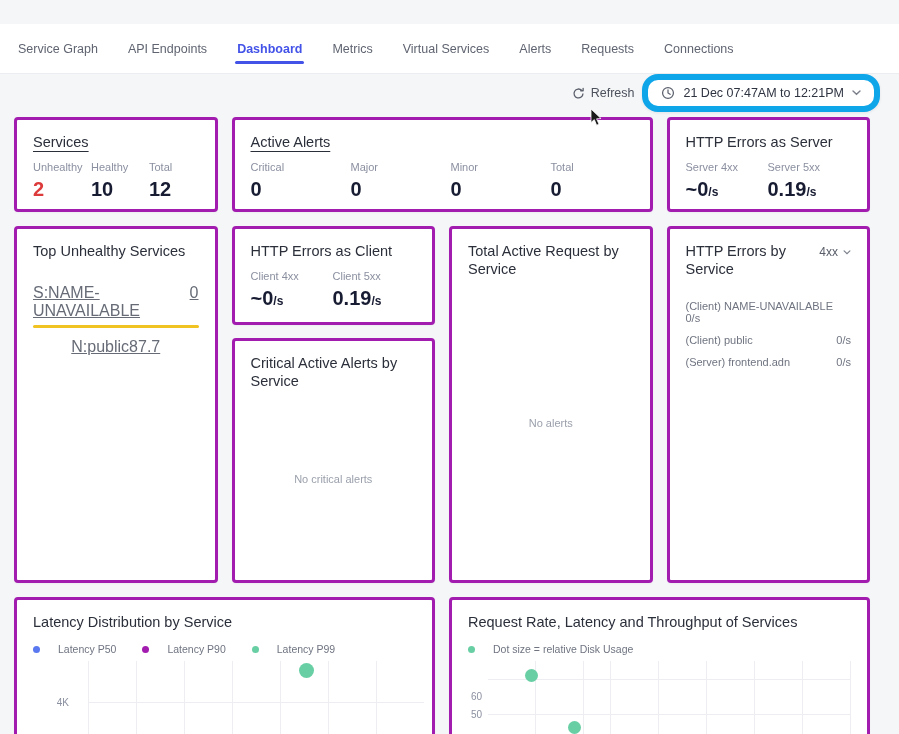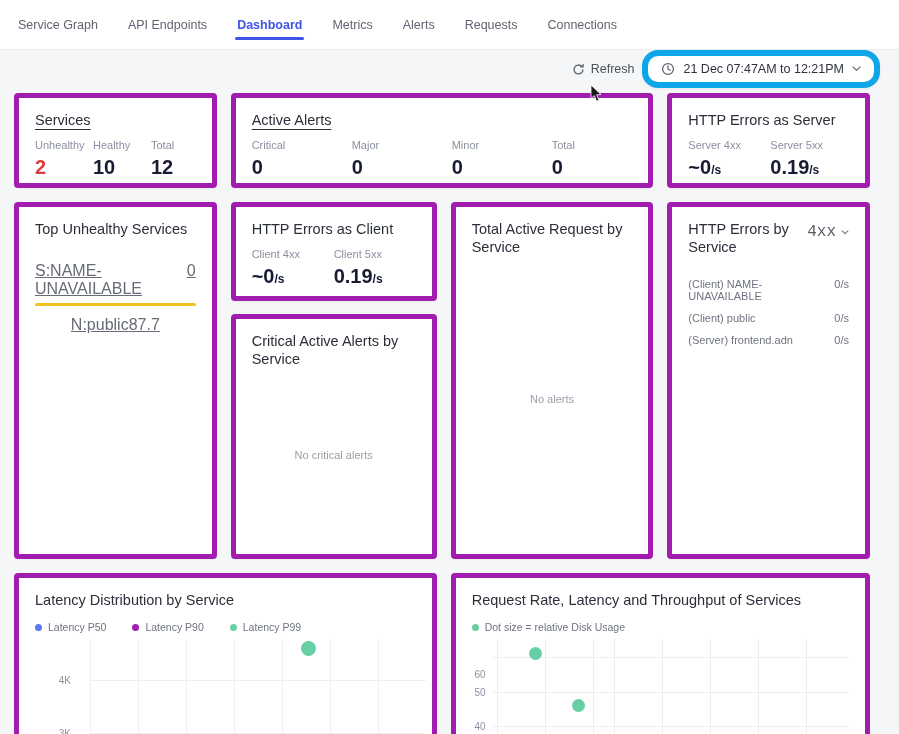--- a/index.html
+++ b/index.html
@@ -1,18 +1,18 @@
 <!DOCTYPE html>
 <html><head>
 <meta charset="utf-8">
 <style>
   * { margin:0; padding:0; box-sizing:border-box; }
   html,body { width:899px; height:734px; overflow:hidden; background:#f5f6f8;
               font-family:"Liberation Sans", sans-serif; }
-  .page { position:relative; width:899px; height:582px; }
+  .page { position:relative; width:899px; height:582px;margin-top:24px; }
 
   
   .topnav { height:50px; background:#fff; border-bottom:1px solid #ebedf0;
             display:flex; align-items:center; gap:30px; padding:0 18px; }
   .tab { font-size:12.5px; color:#5f6470; cursor:pointer; position:relative;
          height:100%; display:flex; align-items:center; white-space:nowrap; }
   .tab.active { color:#4353e8; font-weight:bold; }
   .tab.active::after { content:""; position:absolute; left:-2px; right:-2px; bottom:9px;
                        height:3px; border-radius:2px; background:#4353e8; }
 
@@ -21,61 +21,61 @@
              gap:8px; padding:0 19px; }
   .refresh { display:flex; align-items:center; gap:6px; font-size:12.5px; color:#4c515c; cursor:pointer; }
   .timerange { display:flex; align-items:center; gap:8px; background:#fff;
                border:6px solid #0ea5e9; box-shadow:0 1px 3px rgba(20,20,40,.08);
                border-radius:16px; padding:6px 13px; font-size:12.5px; color:#2e3340; cursor:pointer; }
 
   
   .grid { display:grid; grid-template-columns:repeat(4,1fr);
           grid-template-rows:95px 357px 330px; gap:14px;
           padding:5px 29px 0 14px; }
-  .card { background:#fff; border:5px solid #a21caf; border-radius:4px;
+  .card { background:#fff; border:3px solid #a21caf; border-radius:4px;
           box-shadow:0 1px 2px rgba(20,20,40,.04); padding:13px 16px; overflow:hidden; }
   .span2 { grid-column:span 2; }
   .stack { display:flex; flex-direction:column; gap:13px; }
   .stack .card:first-child { height:99px; flex:none; }
   .stack .card:last-child { flex:1; }
 
   .card-title { font-size:14.5px; color:#2b2f3a; line-height:18px; }
   .card-title.u { text-decoration:underline; text-underline-offset:4px; text-decoration-thickness:1px; }
   .card-head { display:flex; justify-content:space-between; align-items:flex-start; }
   .card-head .card-title { max-width:130px; }
-  .select { display:flex; align-items:center; gap:5px; font-size:16px; color:#585d68;
-            cursor:pointer; white-space:nowrap; margin-top:3px;font-family:Liberation Mono, monospace; }
+  .select { display:flex; align-items:center; gap:5px; font-size:12px; color:#585d68;
+            cursor:pointer; white-space:nowrap; margin-top:3px; }
 
   
   .stats { display:flex; margin-top:10px; }
   .stat { flex:none; }
   .s58 { width:58px; } .s100 { width:100px; } .s82 { width:82px; }
   .stat-label { font-size:11px; color:#8b90a0; }
   .stat-value { font-size:20px; font-weight:bold; color:#181c32; margin-top:5px; }
   .stat-value .unit { font-size:12px; }
   .red { color:#dd3b3b; }
 
   
   .tu-row { display:flex; justify-content:center; font-size:16px; color:#666b76;text-decoration:underline; }
   .tu-row.first { margin-top:24px; }
   .tu-row.second { margin-top:10px; }
   .tu-bar { height:3px; background:#f0c323; border-radius:2px; margin-top:5px; }
 
   
   .hes-row { display:flex; justify-content:space-between; font-size:11px; color:#6f7480; margin-top:10px; }
-  .hes-row.first { margin-top:22px; }
+  .hes-row.first { margin-top:22px;flex-direction:column; }
 
   
   .empty-card { display:flex; flex-direction:column; }
   .empty-msg { flex:1; display:flex; align-items:center; justify-content:center;
                font-size:11px; color:#9ba0ab; }
 
   
   .legend { display:flex; gap:26px; margin-top:12px; align-items:center; }
-  .legend-item { display:flex; align-items:center; gap:6px; font-size:10.5px; color:#6f7480; }
+  .legend-item { display:flex; align-items:center; gap:18px; font-size:10.5px; color:#6f7480; }
   .ldot { width:7px; height:7px; border-radius:50%; flex:none; }
   .chart { position:relative; margin-top:6px; height:230px; }
   .ytick { position:absolute; font-size:10px; color:#8b90a0; text-align:right; width:36px; left:0; }
   .ytick.narrow { width:14px; }
   .plot { position:absolute; top:0; bottom:0; }
   .vgrid { position:absolute; inset:0;
            background-image:repeating-linear-gradient(to right,#ededf2 0 1px,transparent 1px 48px); }
   .vgrid.shift { background-position:122px 0; }
   .hline { position:absolute; left:0; right:0; height:1px; background:#ededf2; }
   .dot { position:absolute; border-radius:50%; background:#68cfa4; }
@@ -86,20 +86,21 @@
 </head>
 <body>
 
 <div class="page">
 
   <nav class="topnav">
     <div class="tab">Service Graph</div>
     <div class="tab">API Endpoints</div>
     <div class="tab active">Dashboard</div>
     <div class="tab">Metrics</div>
+    <div class="tab">Virtual Services</div>
     <div class="tab">Alerts</div>
     <div class="tab">Requests</div>
     <div class="tab">Connections</div>
   </nav>
 
   <div class="toolbar">
     <div class="refresh">
       <span>
         <svg width="13" height="13" viewBox="0 0 16 16" fill="none" stroke="#5a5f6a" stroke-width="1.6">
           <path d="M13.5 8a5.5 5.5 0 1 1-1.6-3.9"></path>

